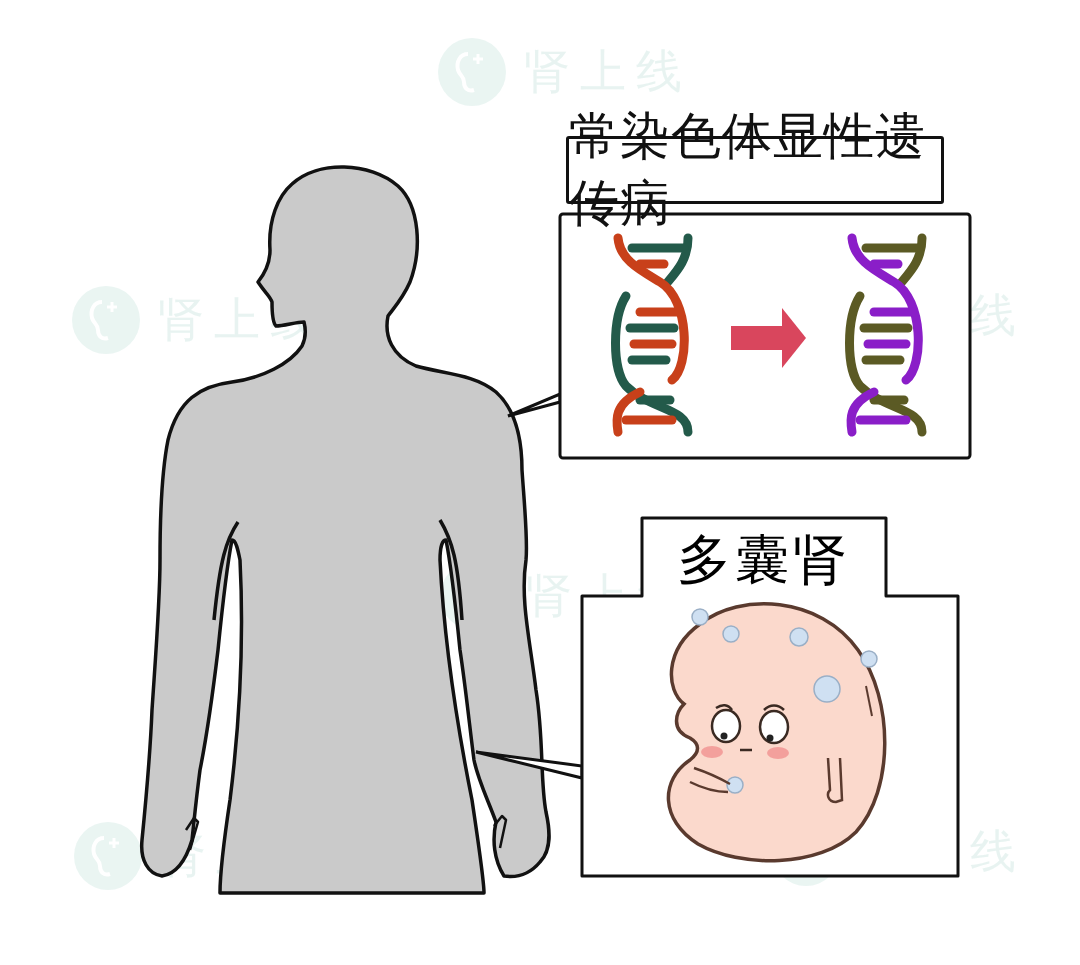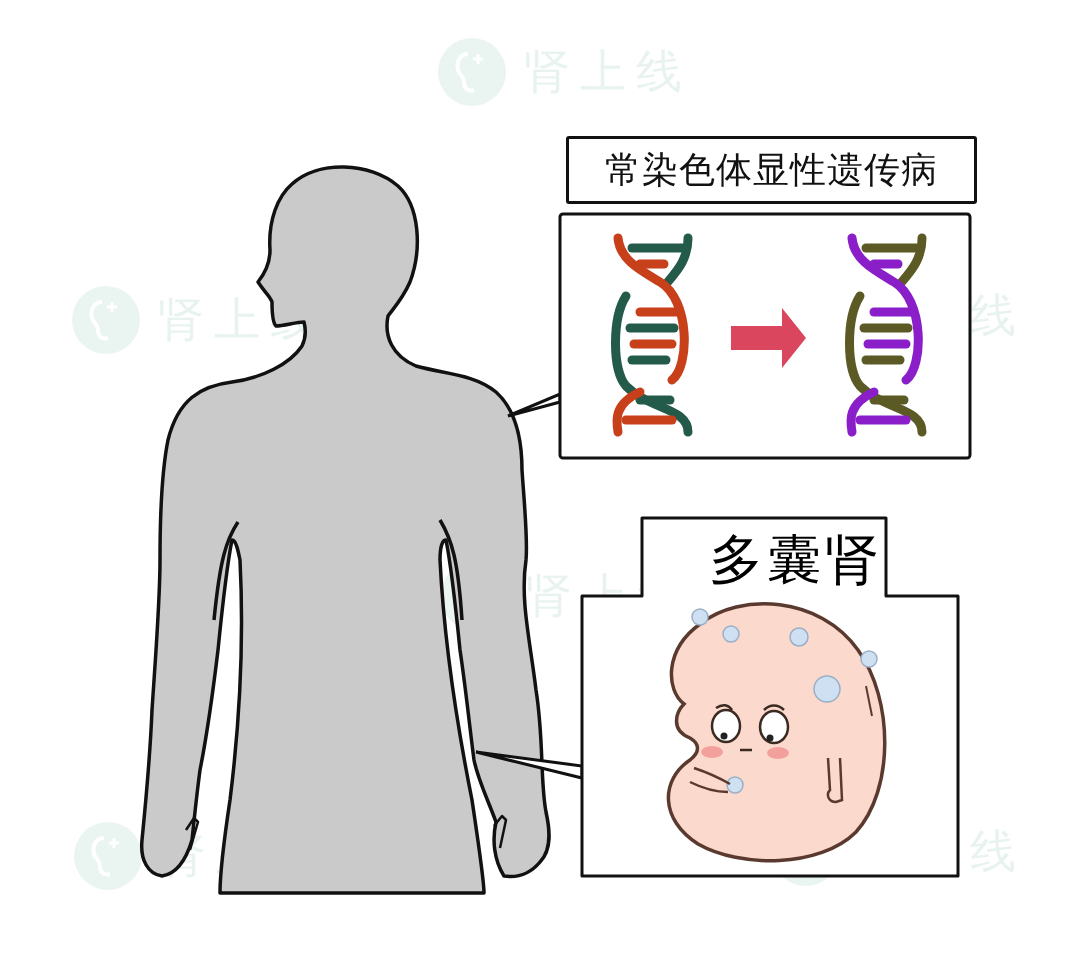--- a/index.html
+++ b/index.html
@@ -9,21 +9,21 @@
   svg.art { position: absolute; left: 0; top: 0; }
   .watermark { position: absolute; display: flex; align-items: center; gap: 18px;
                opacity: 0.55; pointer-events: none; }
   .wm-logo { width: 68px; height: 68px; border-radius: 50%; background: #d9ede8;
              display: flex; align-items: center; justify-content: center; }
   .wm-text { font-size: 46px; color: #d6ebe6; letter-spacing: 10px;
              font-family: "DejaVu Sans", sans-serif; }
   .label-box { position: absolute; background: #fff; border: 3px solid #111;
                border-radius: 3px; display: flex; align-items: center; justify-content: center;
                color: #111; box-sizing: border-box; }
-  .title-top { left: 566px; top: 136px; width: 411px; height: 68px; font-size: 36px; letter-spacing: 1px; }
+  .title-top { left: 566px; top: 136px; width: 378px; height: 68px; font-size: 50px; letter-spacing: 1px; }
   .title-pkd { font-size: 54px; letter-spacing: 4px; }
 </style>
 </head>
 <body>
 
 <div class="stage">
 
   <div class="watermark" style="left:438px; top:38px;">
     <div class="wm-logo">
       <svg width="40" height="48" viewBox="0 0 40 48">
@@ -214,16 +214,16 @@
       <ellipse cx="778" cy="753" rx="11" ry="6" fill="#f08c8c" opacity="0.75"></ellipse>
 
       <path d="M 694 768 C 706 772, 716 776, 730 784" fill="none" stroke="#5a3a2e" stroke-width="2.5"></path>
       <path d="M 690 782 C 702 788, 716 792, 728 792" fill="none" stroke="#5a3a2e" stroke-width="2.5"></path>
       <path d="M 828 758 L 830 790 C 826 794, 828 802, 836 802 L 842 800 L 840 758" fill="none" stroke="#5a3a2e" stroke-width="2.5"></path>
       <path d="M 866 686 L 872 716" fill="none" stroke="#5a3a2e" stroke-width="2"></path>
     </g>
   </svg>
 
   <div class="label-box title-top">常染色体显性遗传病</div>
-  <div style="position:absolute; left:642px; top:524px; width:244px; height:72px; display:flex; align-items:center; justify-content:center;padding-left:32px;">
+  <div style="position:absolute; left:642px; top:524px; width:244px; height:72px; display:flex; align-items:center; justify-content:center;">
     <span class="title-pkd">多囊肾</span>
   </div>
 </div>
 
 </body></html>

